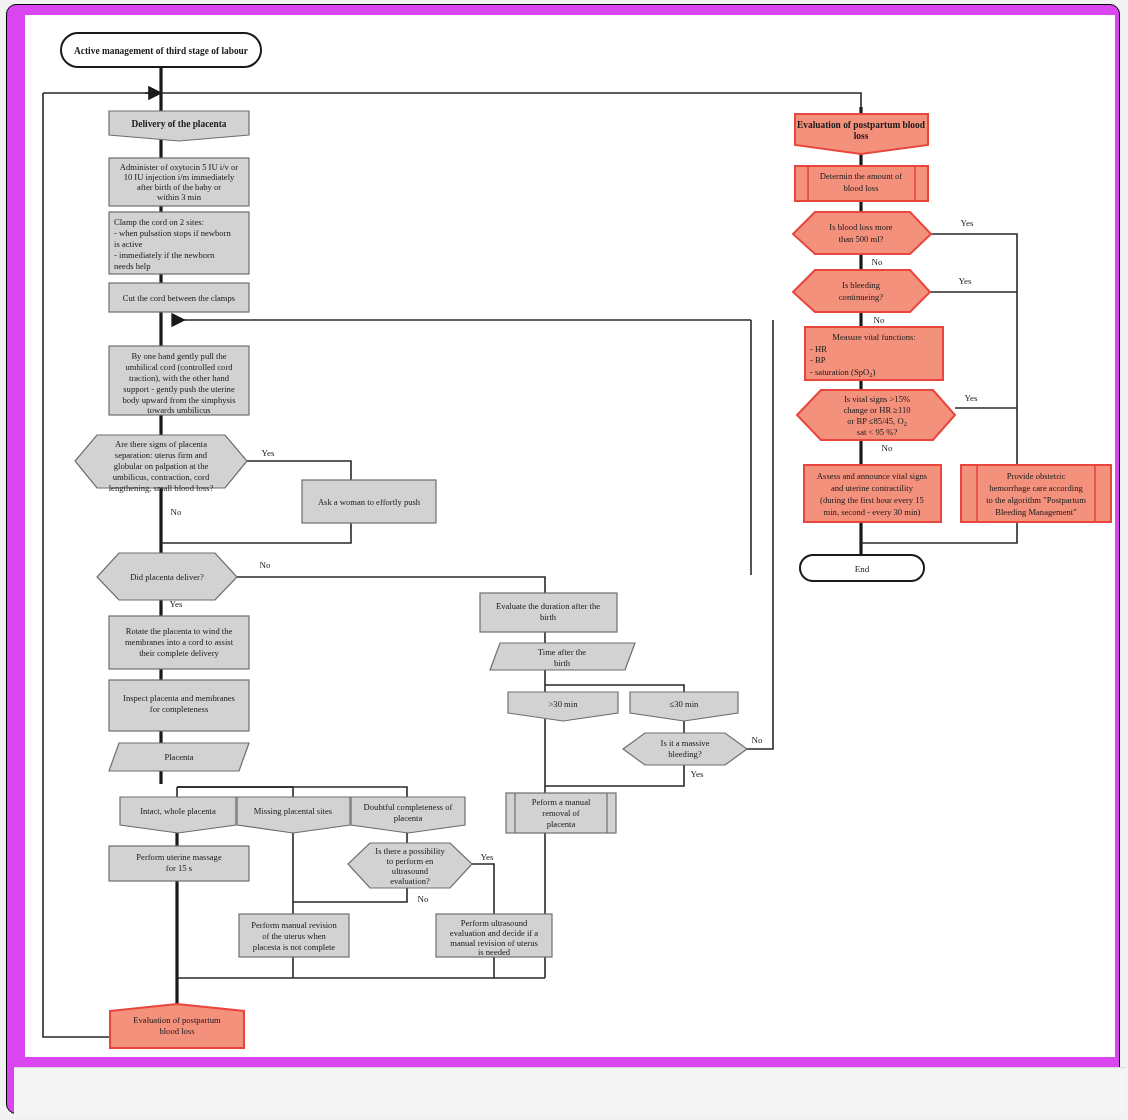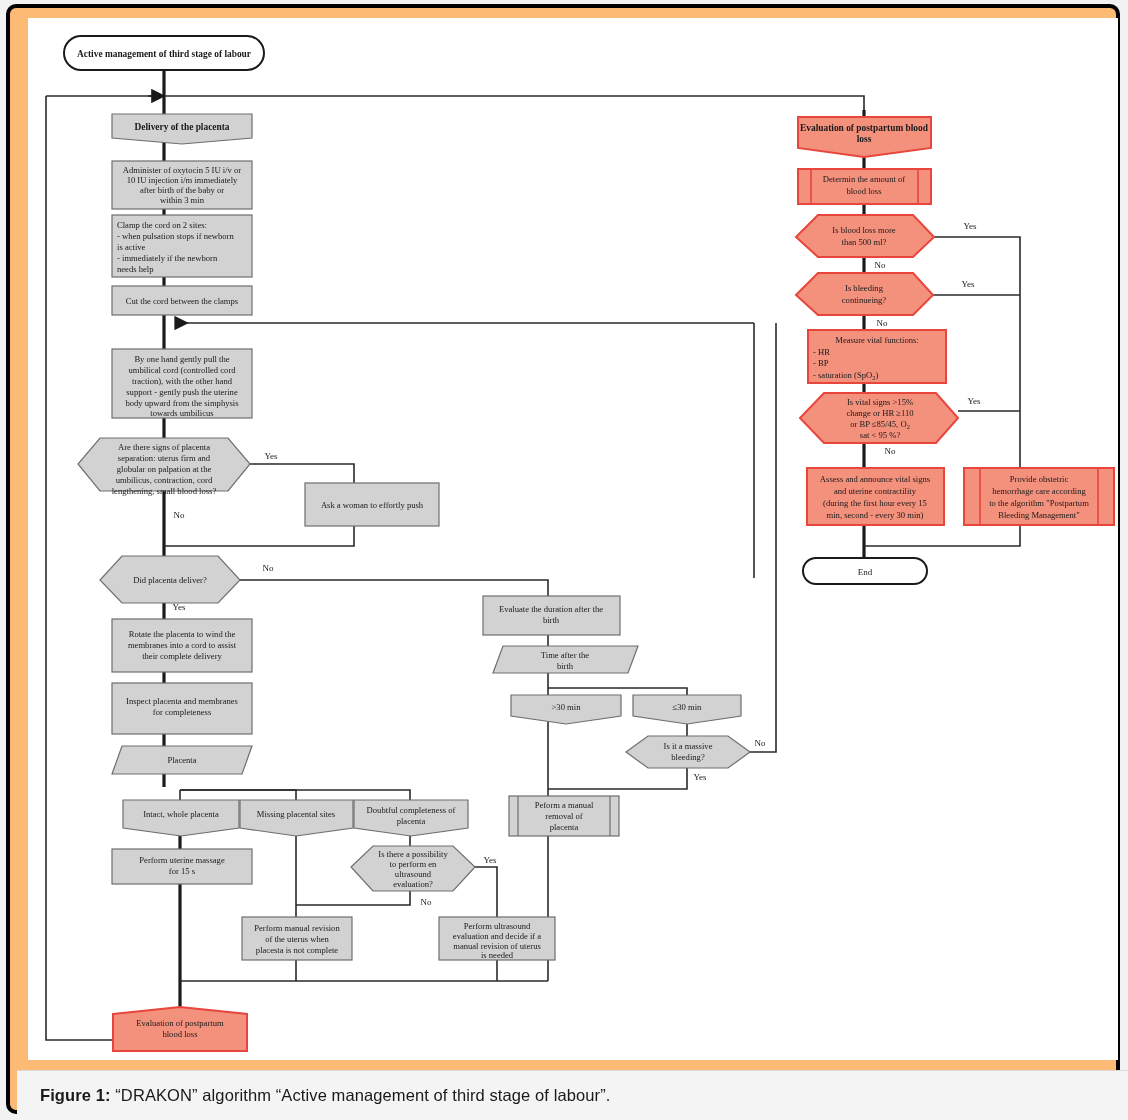--- a/index.html
+++ b/index.html
@@ -1,18 +1,18 @@
 <!DOCTYPE html>
 <html><head>
 <meta charset="utf-8">
 <style>
   html,body{margin:0;padding:0;background:#ffffff;}
   body{font-family:"Liberation Serif",serif;}
   #page{position:relative;width:1128px;height:1120px;background:#f2f2f2;overflow:hidden;}
-  #card{position:absolute;left:6px;top:4px;width:1114px;height:1110px;background:#fdba74;border:4px solid #000000;border-radius:10px;box-sizing:border-box;}
+  #card{position:absolute;left:6px;top:4px;width:1114px;height:1110px;background:#d946ef;border:1px solid #000000;border-radius:10px;box-sizing:border-box;}
   #figure-area{position:absolute;left:18px;top:10px;width:1090px;height:1042px;background:#ffffff;}
   #caption-bar{position:absolute;left:7px;top:1062px;width:1112px;height:50px;background:#f4f4f4;border-top:1px solid #d8d8d8;box-sizing:border-box;}
   #caption-text{position:absolute;left:30px;top:1078px;font-family:"Liberation Sans",sans-serif;font-size:16.5px;color:#1a1a1a;letter-spacing:.1px;}
   #caption-text b{font-weight:bold;}
   svg{display:block;}
   .nd{fill:#d2d2d2;stroke:#6e6e6e;stroke-width:1.2;}
   .nd-red{fill:#f4917d;stroke:#e8453c;stroke-width:2;}
   .term{fill:#ffffff;stroke:#1a1a1a;stroke-width:2;}
   .ln{stroke:#1a1a1a;fill:none;}
   .ln-thick{stroke:#1a1a1a;stroke-width:3.2;fill:none;}
@@ -366,18 +366,14 @@
         <g>
           <rect class="term" x="775" y="540" width="124" height="26" rx="13" ry="13"></rect>
           <text class="tx-lbl" x="837" y="557">End</text>
         </g>
 
       </svg>
 
     </div>
 
     <div id="caption-bar"></div>
-    <div id="caption-text">
-      <b>Figure 1:</b>
-      <span>“DRAKON” algorithm “Active management of third stage of labour”.</span>
-    </div>
   </div>
 </div>
 
 </body></html>

